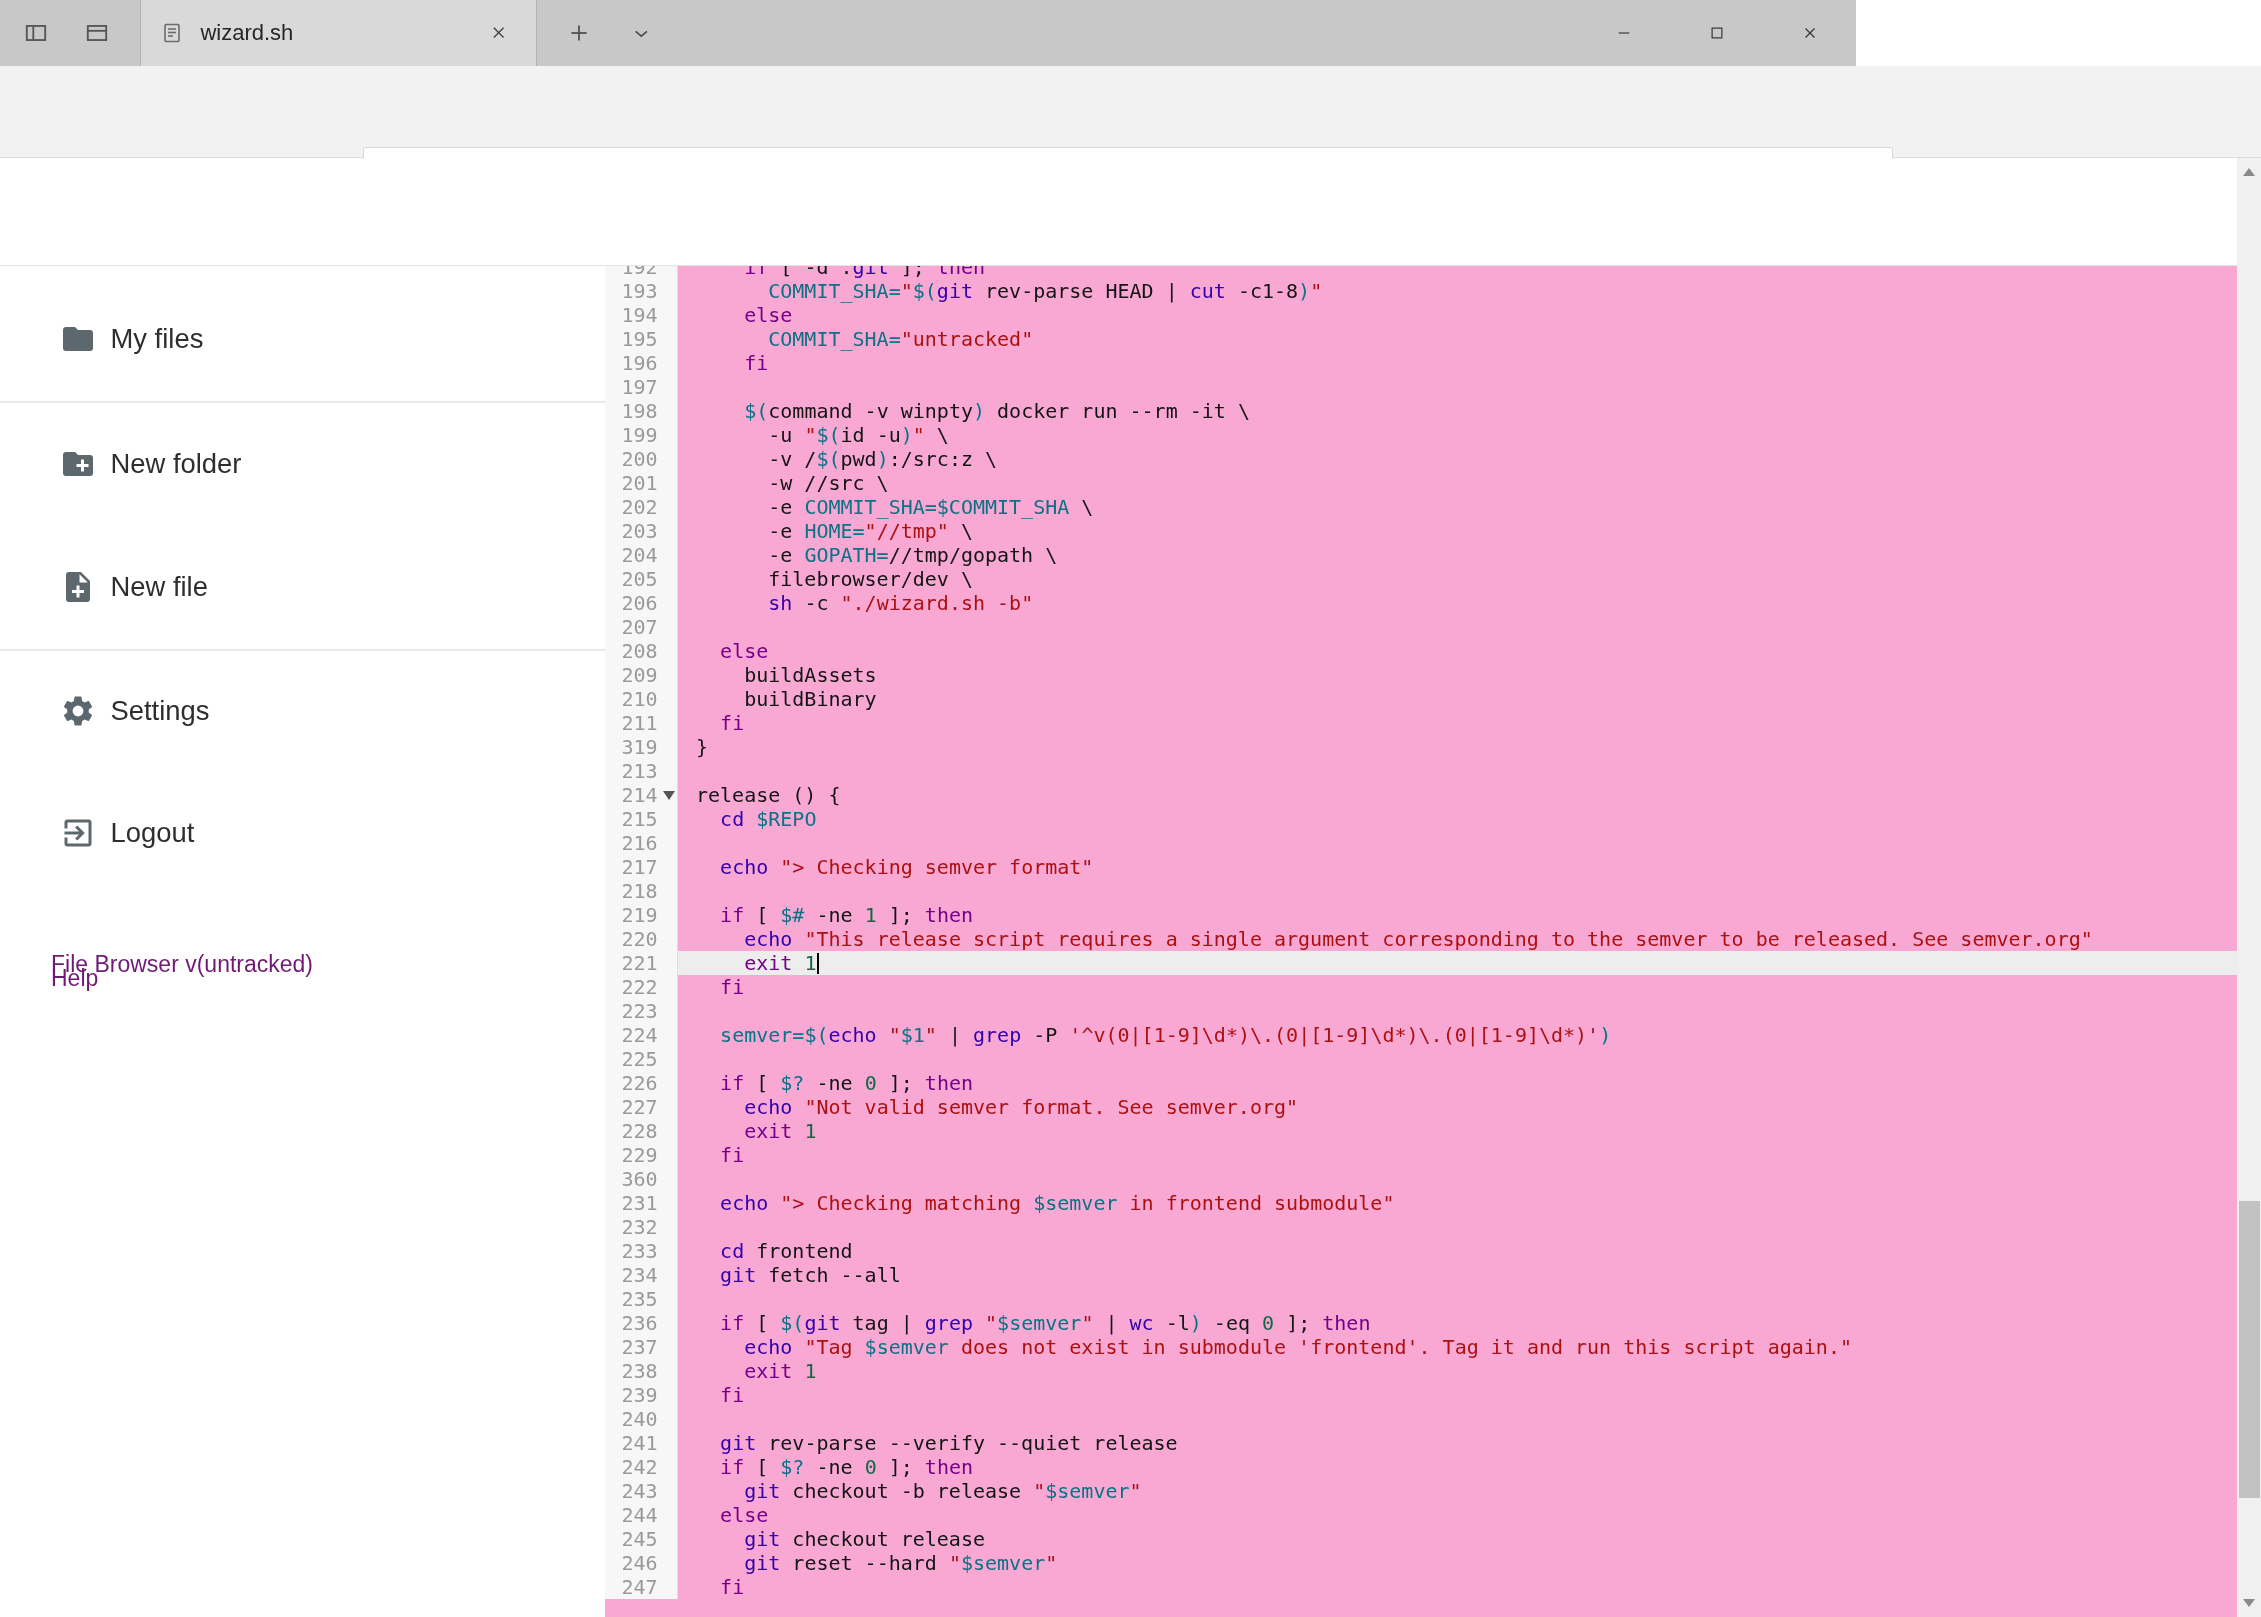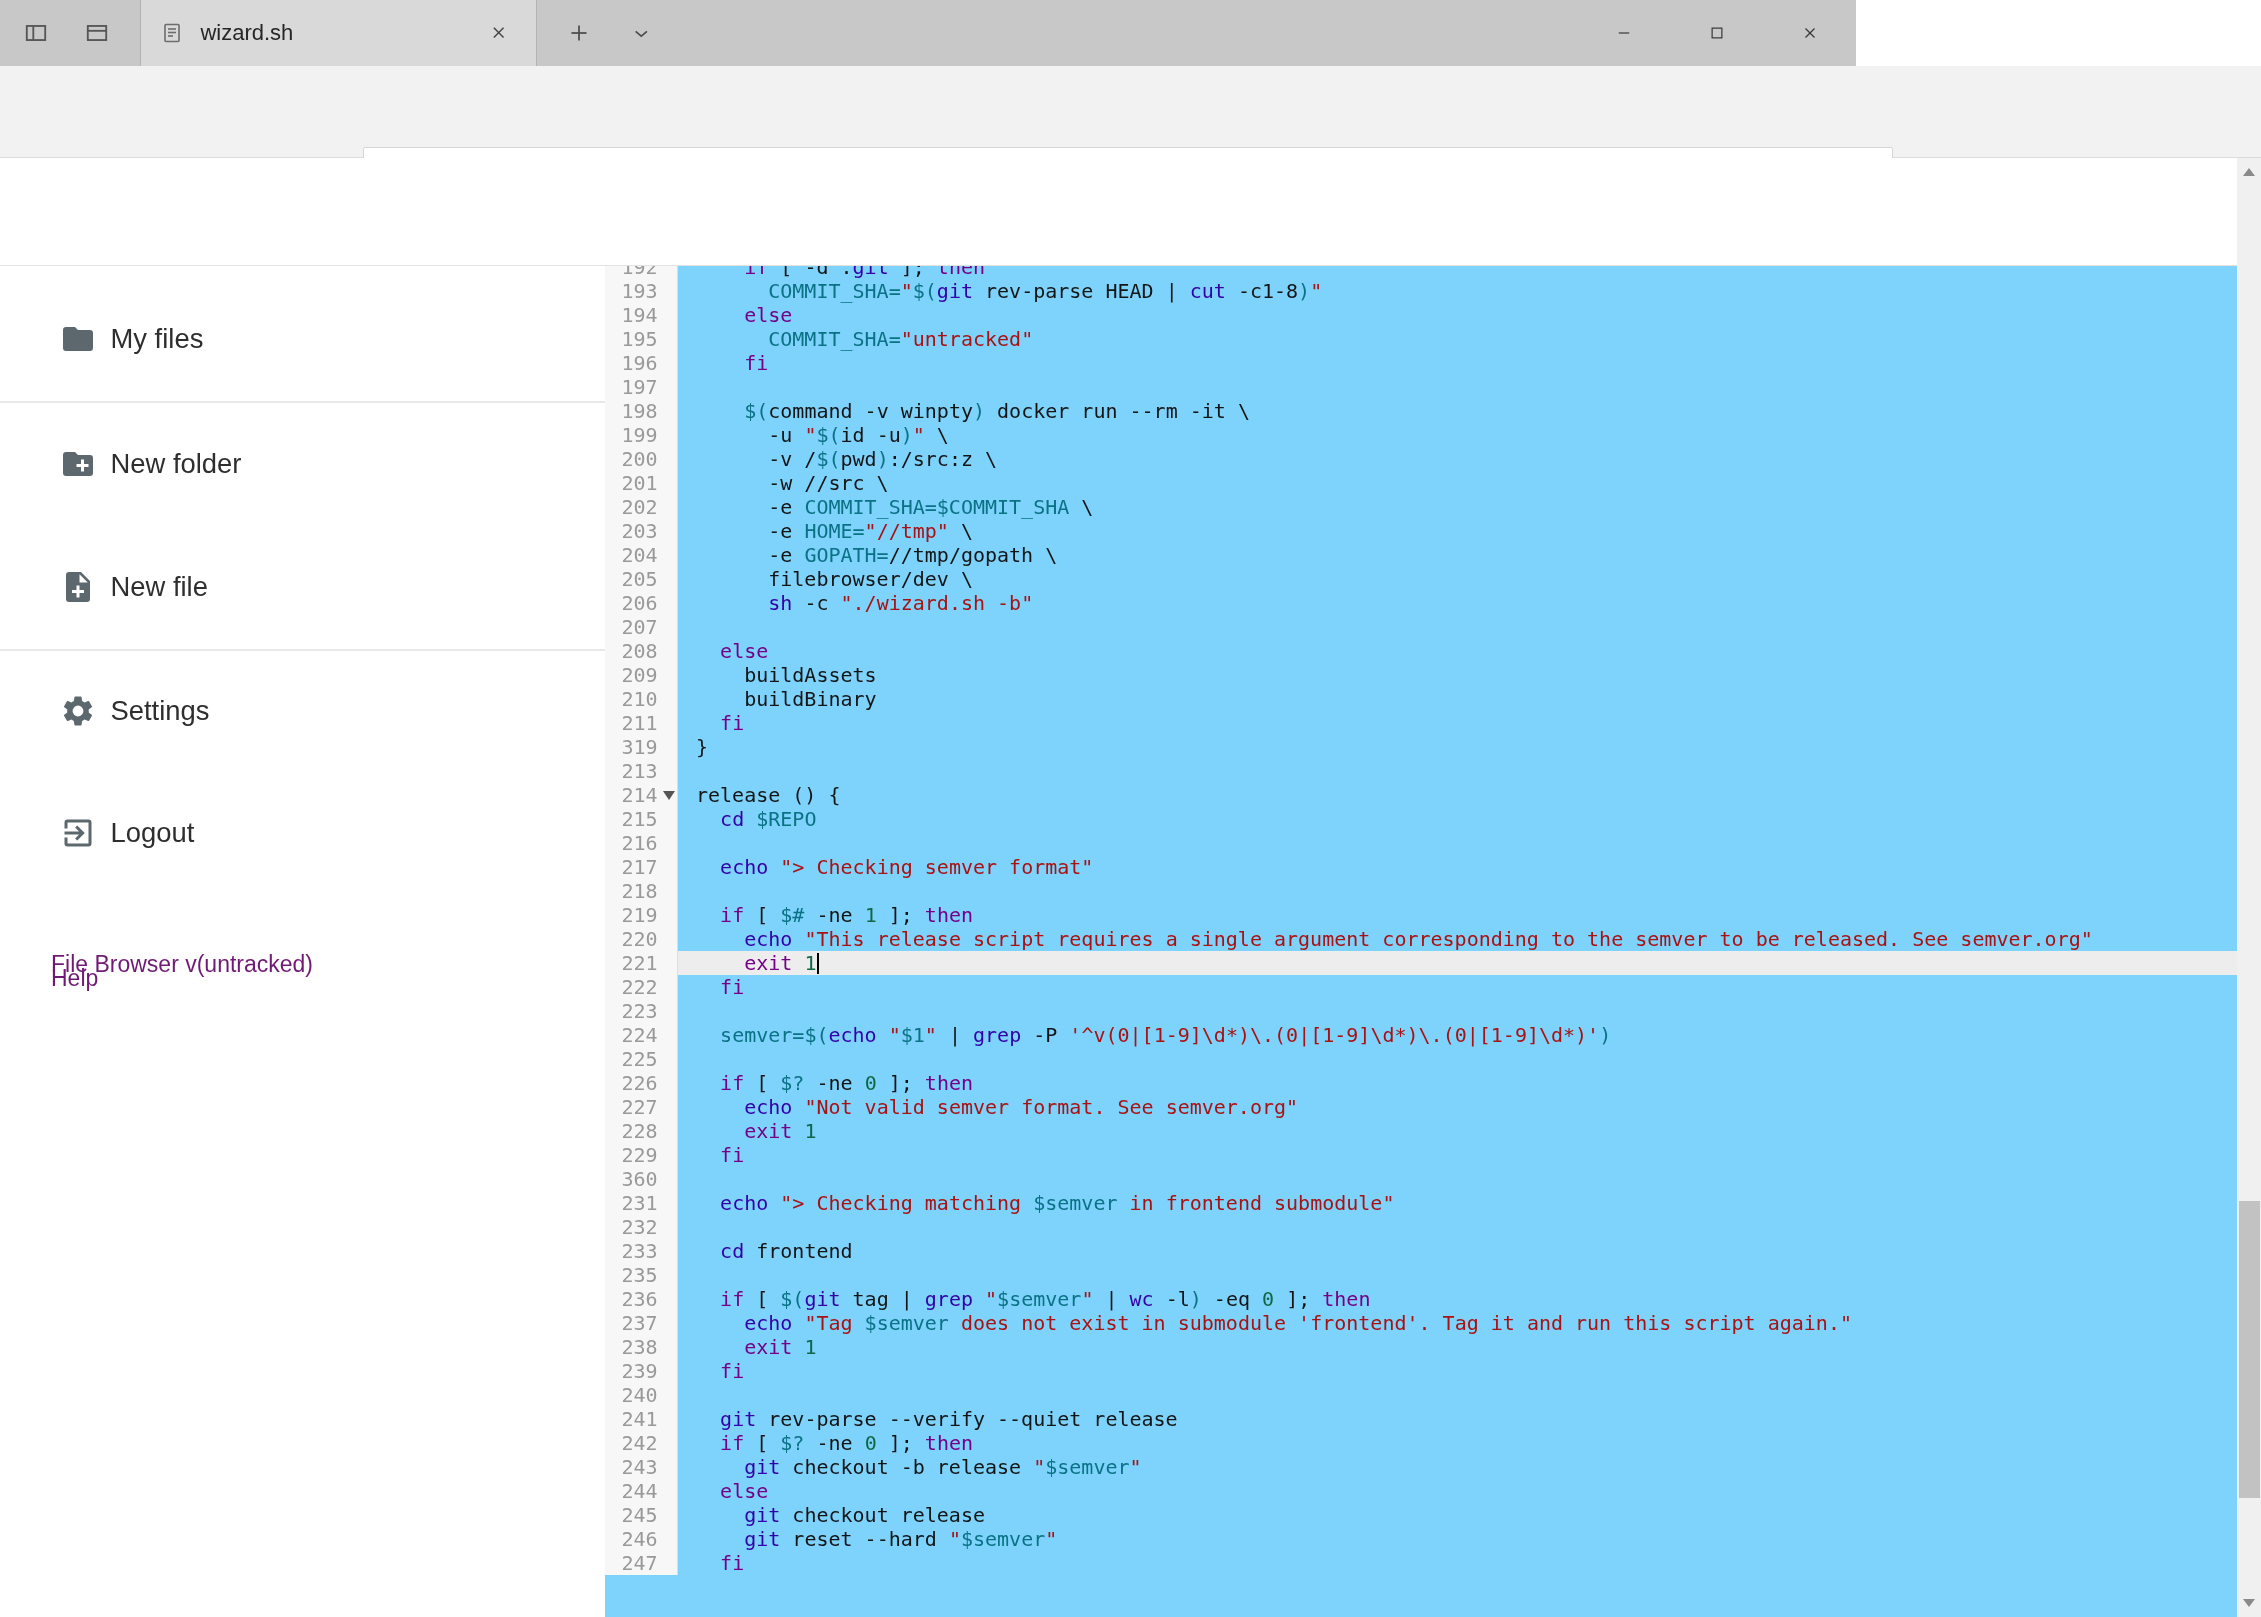--- a/index.html
+++ b/index.html
@@ -39,21 +39,21 @@
   .hdr-btn{width:48px;height:48px;display:flex;align-items:center;justify-content:center;cursor:pointer}
 
   
   .sidebar{position:absolute;left:0;top:266px;width:605px;height:1351px;background:#fff}
   .side-item{position:absolute;left:0;width:605px;height:81px;display:flex;align-items:center;padding-left:60px;cursor:pointer}
   .side-item .lbl{font-size:27.4px;color:#2e2e2e;margin-left:14.5px}
   .side-div{position:absolute;left:0;width:605px;height:1.6px;background:#e9e9e9}
   .side-footer{position:absolute;left:51px;font-size:23px;color:#701a75;line-height:27.4px}
 
   
-  .editor{position:absolute;left:605px;top:266px;width:1632px;height:1351px;background:#7dd3fc;overflow:hidden;font-family:"DejaVu Sans Mono",monospace}
+  .editor{position:absolute;left:605px;top:266px;width:1632px;height:1351px;background:#f9a8d4;overflow:hidden;font-family:"DejaVu Sans Mono",monospace}
   .code-row{display:flex;height:24px;line-height:24px;font-size:20px;white-space:pre}
   .code-row:first-child{margin-top:-11.3px}
   .gutter-cell{flex:none;width:73px;background:#f7f7f7;border-right:1.6px solid #ddd;color:#999;text-align:right;padding-right:19.4px;position:relative}
   .code-cell{flex:1;padding-left:18px;color:#141414;white-space:pre}
   .code-row.active .code-cell{background:#ededed}
   .fold{position:absolute;right:2.4px;top:8px;width:0;height:0;border-left:6.5px solid transparent;border-right:6.5px solid transparent;border-top:9px solid #555}
   .cursor{display:inline-block;width:1.6px;height:21px;background:#000;vertical-align:-4px;margin-left:0.8px}
   .tok-kw{color:var(--tok-keyword,#770088)}
   .tok-builtin{color:var(--tok-builtin,#3300aa)}
   .tok-str{color:var(--tok-string,#aa1111)}
@@ -362,20 +362,21 @@
         <div class="code-row"><div class="gutter-cell">224</div><div class="code-cell">  <span class="tok-var">semver=</span><span class="tok-var">$(</span><span class="tok-builtin">echo</span> <span class="tok-str">"</span><span class="tok-var">$1</span><span class="tok-str">"</span> | <span class="tok-builtin">grep</span> -P <span class="tok-str">'^v(0|[1-9]\d*)\.(0|[1-9]\d*)\.(0|[1-9]\d*)'</span><span class="tok-var">)</span></div></div>
         <div class="code-row"><div class="gutter-cell">225</div><div class="code-cell"></div></div>
         <div class="code-row"><div class="gutter-cell">226</div><div class="code-cell">  <span class="tok-kw">if</span> [ <span class="tok-var">$?</span> -ne <span class="tok-num">0</span> ]; <span class="tok-kw">then</span></div></div>
         <div class="code-row"><div class="gutter-cell">227</div><div class="code-cell">    <span class="tok-builtin">echo</span> <span class="tok-str">"</span><span class="tok-str">Not valid semver format. See semver.org</span><span class="tok-str">"</span></div></div>
         <div class="code-row"><div class="gutter-cell">228</div><div class="code-cell">    <span class="tok-kw">exit</span> <span class="tok-num">1</span></div></div>
         <div class="code-row"><div class="gutter-cell">229</div><div class="code-cell">  <span class="tok-kw">fi</span></div></div>
         <div class="code-row"><div class="gutter-cell">360</div><div class="code-cell"></div></div>
         <div class="code-row"><div class="gutter-cell">231</div><div class="code-cell">  <span class="tok-builtin">echo</span> <span class="tok-str">"</span><span class="tok-str">&gt; Checking matching </span><span class="tok-var">$semver</span><span class="tok-str"> in frontend submodule</span><span class="tok-str">"</span></div></div>
         <div class="code-row"><div class="gutter-cell">232</div><div class="code-cell"></div></div>
         <div class="code-row"><div class="gutter-cell">233</div><div class="code-cell">  <span class="tok-builtin">cd</span> frontend</div></div>
+        <div class="code-row"><div class="gutter-cell">234</div><div class="code-cell">  <span class="tok-builtin">git</span> fetch --all</div></div>
         <div class="code-row"><div class="gutter-cell">235</div><div class="code-cell"></div></div>
         <div class="code-row"><div class="gutter-cell">236</div><div class="code-cell">  <span class="tok-kw">if</span> [ <span class="tok-var">$(</span><span class="tok-builtin">git</span> tag | <span class="tok-builtin">grep</span> <span class="tok-str">"</span><span class="tok-var">$semver</span><span class="tok-str">"</span> | <span class="tok-builtin">wc</span> -l<span class="tok-var">)</span> -eq <span class="tok-num">0</span> ]; <span class="tok-kw">then</span></div></div>
         <div class="code-row"><div class="gutter-cell">237</div><div class="code-cell">    <span class="tok-builtin">echo</span> <span class="tok-str">"</span><span class="tok-str">Tag </span><span class="tok-var">$semver</span><span class="tok-str"> does not exist in submodule 'frontend'. Tag it and run this script again.</span><span class="tok-str">"</span></div></div>
         <div class="code-row"><div class="gutter-cell">238</div><div class="code-cell">    <span class="tok-kw">exit</span> <span class="tok-num">1</span></div></div>
         <div class="code-row"><div class="gutter-cell">239</div><div class="code-cell">  <span class="tok-kw">fi</span></div></div>
         <div class="code-row"><div class="gutter-cell">240</div><div class="code-cell"></div></div>
         <div class="code-row"><div class="gutter-cell">241</div><div class="code-cell">  <span class="tok-builtin">git</span> rev-parse --verify --quiet release</div></div>
         <div class="code-row"><div class="gutter-cell">242</div><div class="code-cell">  <span class="tok-kw">if</span> [ <span class="tok-var">$?</span> -ne <span class="tok-num">0</span> ]; <span class="tok-kw">then</span></div></div>
         <div class="code-row"><div class="gutter-cell">243</div><div class="code-cell">    <span class="tok-builtin">git</span> checkout -b release <span class="tok-str">"</span><span class="tok-var">$semver</span><span class="tok-str">"</span></div></div>
         <div class="code-row"><div class="gutter-cell">244</div><div class="code-cell">  <span class="tok-kw">else</span></div></div>

